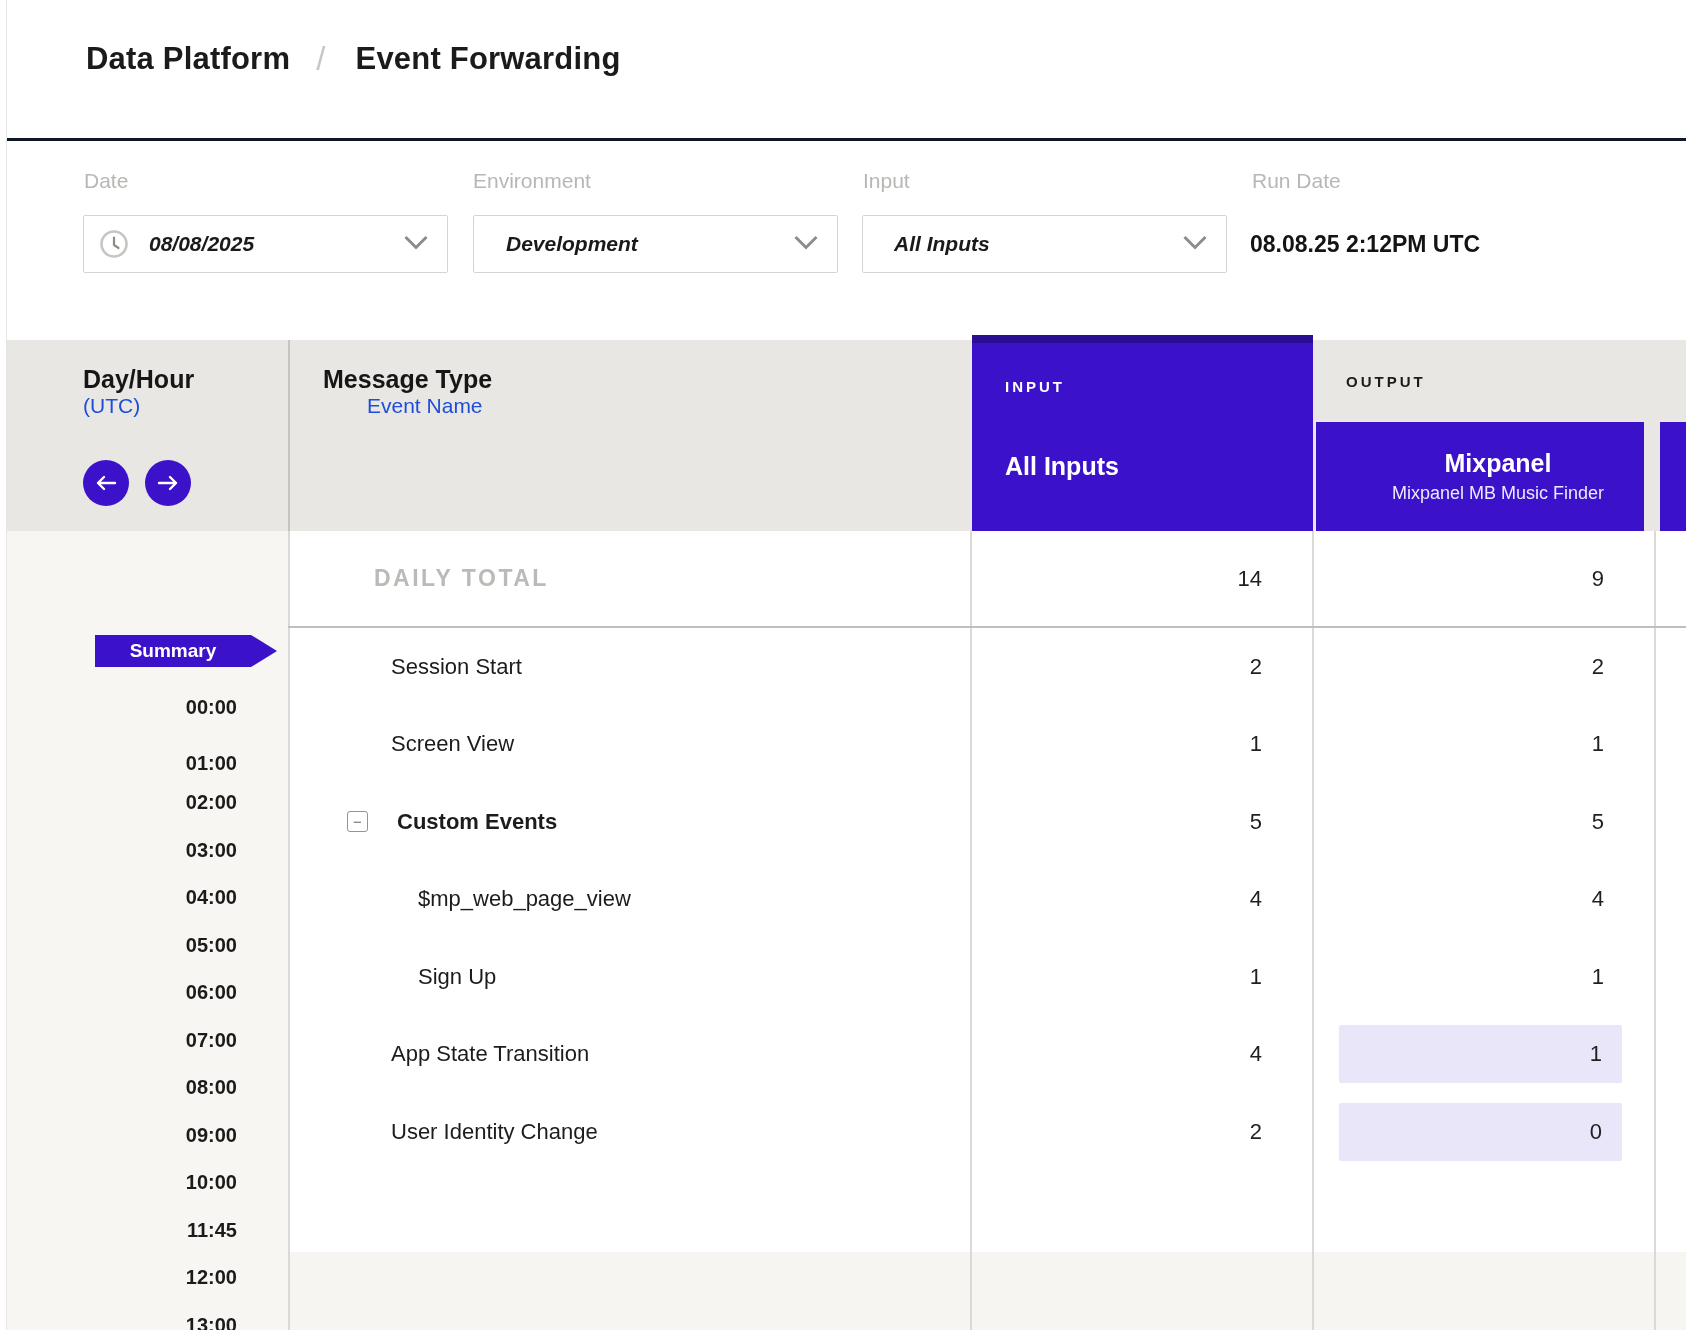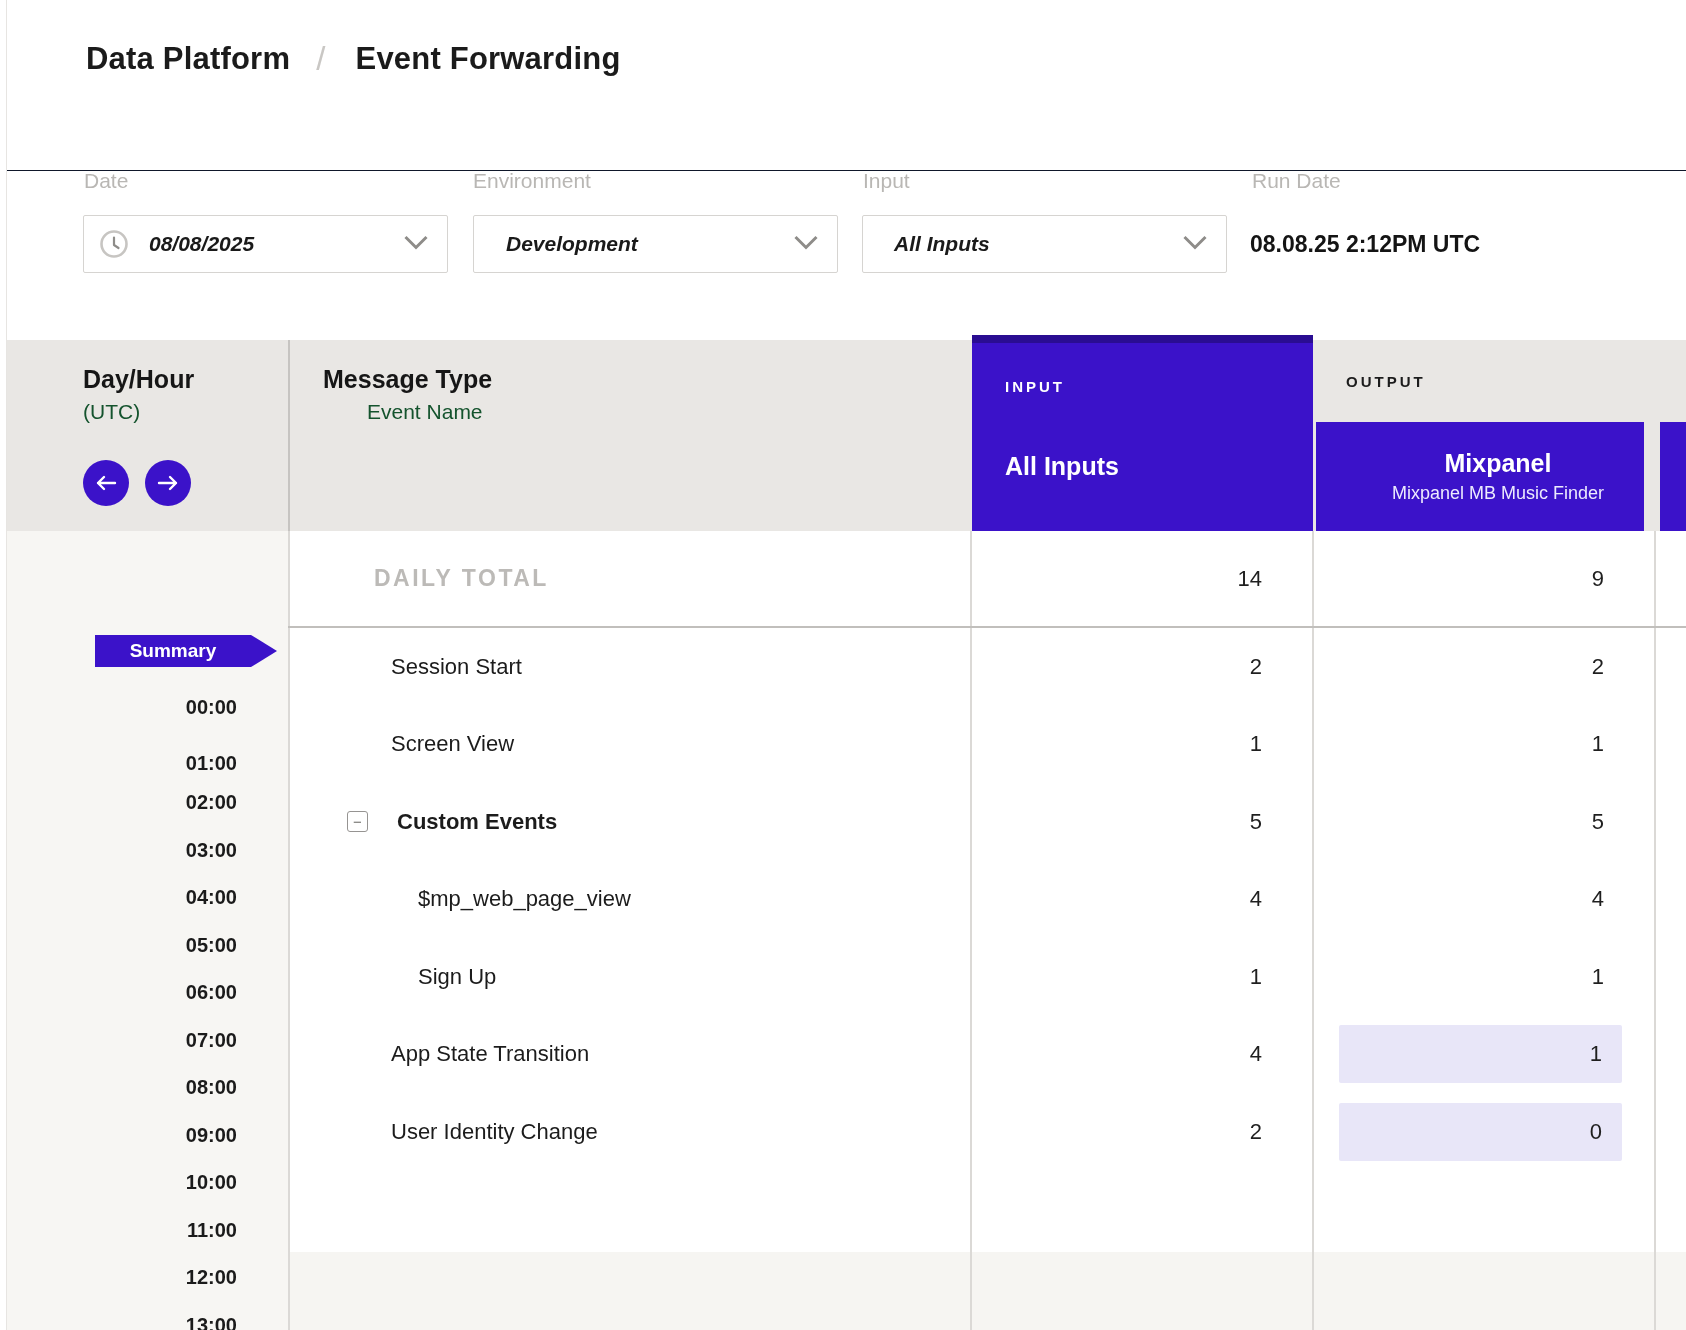--- a/index.html
+++ b/index.html
@@ -4,41 +4,41 @@
 <style>
   * { margin:0; padding:0; box-sizing:border-box; }
   html,body { background:#fff; }
   .screen {
     position:relative; width:1686px; height:1330px; overflow:hidden;
     background:#fff; font-family:"Liberation Sans", sans-serif; color:#1b1b1b;
   }
   .gutter-line { position:absolute; left:6px; top:0; width:1px; height:100%; background:#e7e5e2; }
 
   
-  .breadcrumb-bar { position:absolute; left:7px; top:0; right:0; height:171px; background:#fff; border-bottom:1px solid #0f172a; }
+  .breadcrumb-bar { position:absolute; left:7px; top:0; right:0; height:141px; background:#fff; border-bottom:3px solid #0f172a; }
   .breadcrumb { position:absolute; left:79px; top:40px; display:flex; align-items:center; font-size:31px; font-weight:600; letter-spacing:.2px; }
   .crumb-parent { color:#1b1b1b; cursor:pointer; }
   .crumb-sep { color:#c9c7c4; font-weight:300; margin:0 30px 0 26px; font-size:33px; }
   .crumb-current { color:#1b1b1b; }
 
   
   .filter-label { position:absolute; top:169px; font-size:21px; color:#b9b7b4; }
   .filter-box {
     position:absolute; top:215px; height:58px; width:365px;
     border:1px solid #d6d4d1; border-radius:2px; background:#fff;
     display:flex; align-items:center; cursor:pointer;font-style:italic;
   }
   .filter-box .value { font-size:21px; font-weight:700; color:#1a1a1a; }
   .chevron { position:absolute; right:18px; top:50%; margin-top:-10px; }
   .run-value { position:absolute; left:1250px; top:231px; font-size:23px; font-weight:700; color:#141414; }
 
   
   .table-header { position:absolute; left:7px; top:340px; width:1679px; height:191px; background:#e9e7e4; }
   .th-title { font-size:25px; font-weight:700; color:#161616; }
-  .th-sub { font-size:21px; color:#14532d; margin-top:6px; }
+  .th-sub { font-size:21px; color:#1d4ed8; }
   .dayhour-block { position:absolute; left:76px; top:25px; }
   .msgtype-block { position:absolute; left:316px; top:25px; }
   .msgtype-block .th-sub { margin-left:44px; }
   .nav-btns { position:absolute; left:76px; top:120px; display:flex; gap:16px; }
   .nav-btn { width:46px; height:46px; border-radius:50%; background:var(--accent); display:flex; align-items:center; justify-content:center; cursor:pointer; border:none; }
   .output-group-label { position:absolute; left:1339px; top:33px; font-size:15px; font-weight:700; letter-spacing:3px; color:#1c1c1c; }
 
   .input-block { position:absolute; left:972px; top:335px; width:341px; height:196px; background:var(--accent); }
   .input-block .topstrip { position:absolute; left:0; top:0; width:100%; height:8px; background:var(--accent-dark); }
   .input-block .group-label { position:absolute; left:33px; top:43px; font-size:15px; font-weight:700; letter-spacing:3px; color:#fff; }
@@ -185,21 +185,21 @@
         <div class="hour-item" style="top: 212.5px; margin-top: 8px;">01:00</div>
         <div class="hour-item" style="top: 260px;">02:00</div>
         <div class="hour-item" style="top: 307.5px;">03:00</div>
         <div class="hour-item" style="top: 355px;">04:00</div>
         <div class="hour-item" style="top: 402.5px;">05:00</div>
         <div class="hour-item" style="top: 450px;">06:00</div>
         <div class="hour-item" style="top: 497.5px;">07:00</div>
         <div class="hour-item" style="top: 545px;">08:00</div>
         <div class="hour-item" style="top: 592.5px;">09:00</div>
         <div class="hour-item" style="top: 640px;">10:00</div>
-        <div class="hour-item" style="top: 687.5px;">11:00</div>
+        <div class="hour-item" style="top: 687.5px;">11:45</div>
         <div class="hour-item" style="top: 735px;">12:00</div>
         <div class="hour-item" style="top: 782.5px;">13:00</div>
       </div>
   </div>
 
   <div class="footer-strip"></div>
 
   <div class="daily-row">
     <div class="daily-label">DAILY TOTAL</div>
     <div class="num num-input">14</div>

